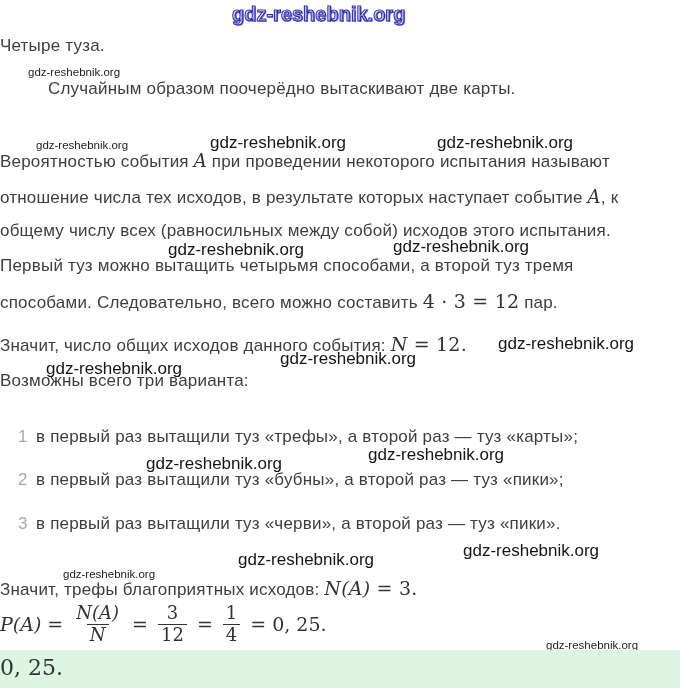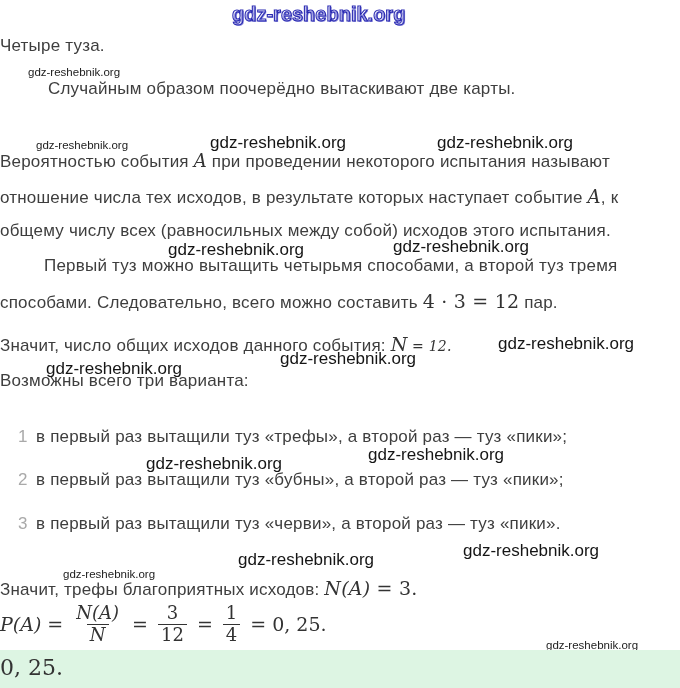--- a/index.html
+++ b/index.html
@@ -49,29 +49,29 @@
 
   <div class="txt" style="left:0;top:36px;">Четыре туза.</div>
   <div class="txt" style="left:0;top:79px;padding-left:48px;">Случайным образом поочерёдно вытаскивают две карты.</div>
 
   <div class="txt" style="left:0;top:150px;"><span>Вероятностью события </span><span class="math" style="font-size:18px;">A</span><span> при проведении некоторого испытания называют</span></div>
 
   <div class="txt" style="left:0;top:186px;"><span>отношение числа тех исходов, в результате которых наступает событие </span><span class="math" style="font-size:18px;">A</span><span>, к</span></div>
 
   <div class="txt" style="left:0;top:221px;">общему числу всех (равносильных между собой) исходов этого испытания.</div>
 
-  <div class="txt" style="left:0;top:256px;padding-left:44px;">Первый туз можно вытащить четырьмя способами, а второй туз тремя</div>
+  <div class="txt" style="left:0;top:256px;">Первый туз можно вытащить четырьмя способами, а второй туз тремя</div>
 
   <div class="txt" style="left:0;top:290px;"><span>способами. Следовательно, всего можно составить </span><span class="mathu" style="font-size:19px;">4 · 3 = 12</span><span> пар.</span></div>
 
-  <div class="txt" style="left:0;top:333px;"><span>Значит, число общих исходов данного события: </span><span class="math" style="font-size:19px;">N</span><span class="mathu" style="font-size:14px;font-style:italic;"> = 12.</span></div>
+  <div class="txt" style="left:0;top:333px;"><span>Значит, число общих исходов данного события: </span><span class="math" style="font-size:19px;">N</span><span class="mathu" style="font-size:19px;"> = 12.</span></div>
 
   <div class="txt" style="left:0;top:371px;">Возможны всего три варианта:</div>
 
-  <div class="txt" style="left:18px;top:427px;"><span class="num">1</span><span>в первый раз вытащили туз «трефы», а второй раз — туз «пики»;</span></div>
+  <div class="txt" style="left:18px;top:427px;"><span class="num">1</span><span>в первый раз вытащили туз «трефы», а второй раз — туз «карты»;</span></div>
   <div class="txt" style="left:18px;top:470px;"><span class="num">2</span><span>в первый раз вытащили туз «бубны», а второй раз — туз «пики»;</span></div>
   <div class="txt" style="left:18px;top:514px;"><span class="num">3</span><span>в первый раз вытащили туз «черви», а второй раз — туз «пики».</span></div>
 
   <div class="txt" style="left:0;top:577px;"><span>Значит, трефы благоприятных исходов: </span><span class="math" style="font-size:19px;">N(A)</span><span class="mathu" style="font-size:19px;"> = 3.</span></div>
 
   <div class="formula" style="left:0;top:600px;height:48px;">
     <span class="math">P(A)</span>
     <span class="op">=</span>
     <span class="frac" style="font-size:18px;">
       <span class="numr math">N(A)</span>

